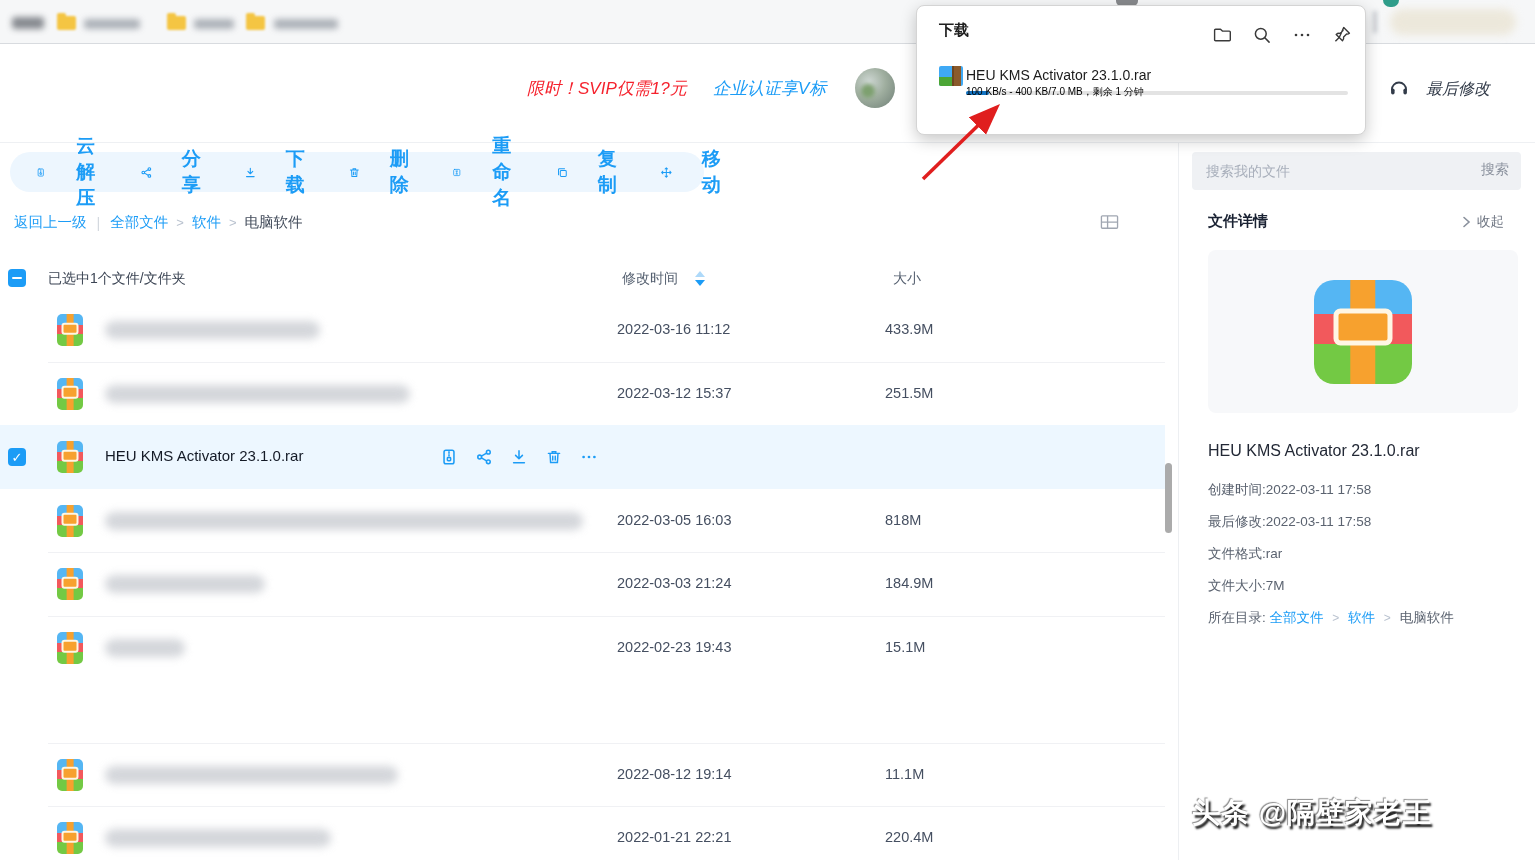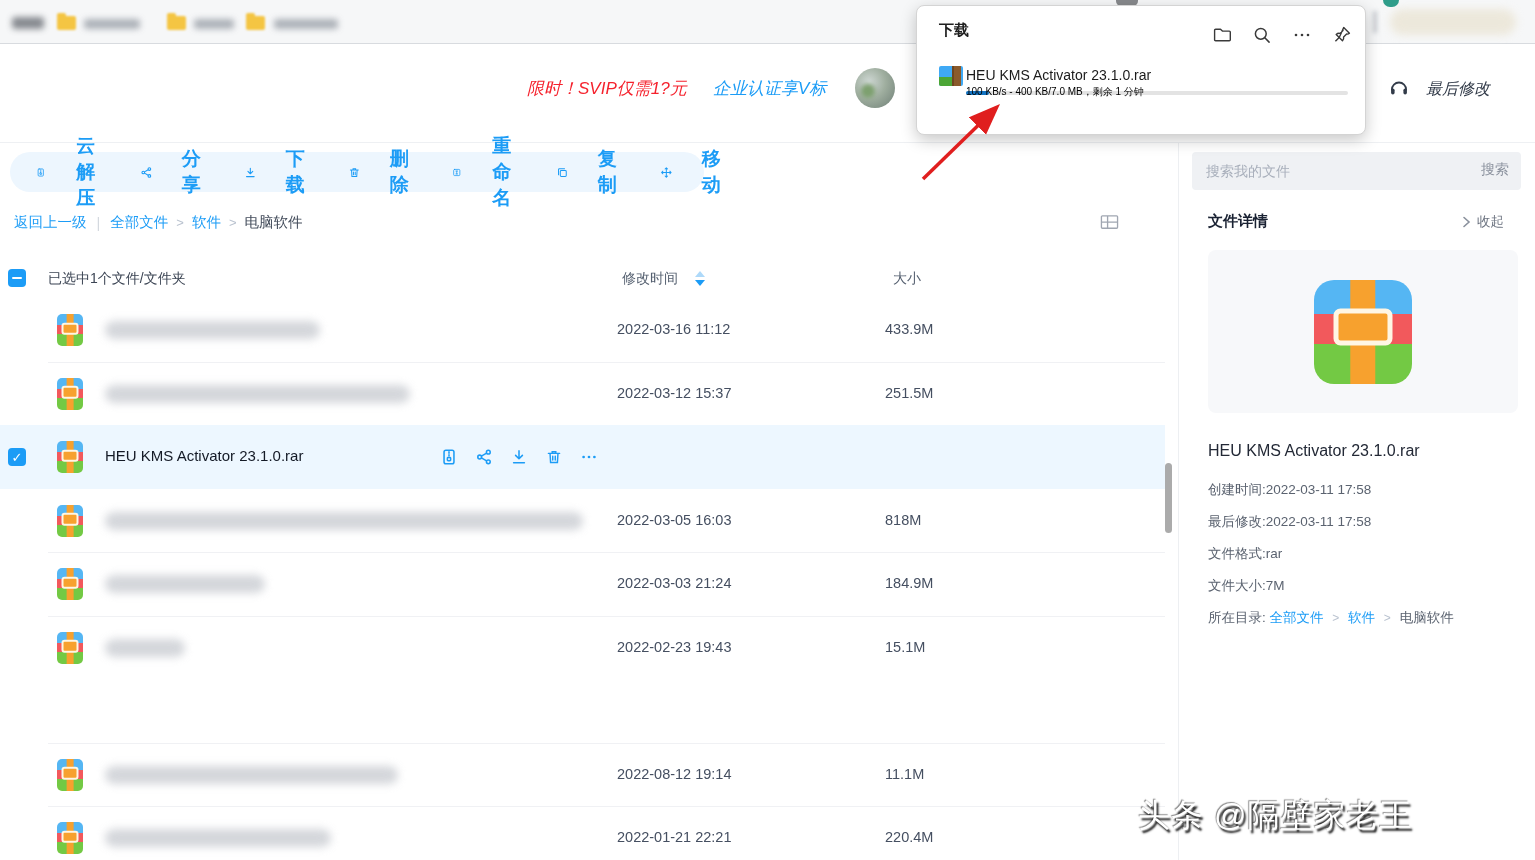--- a/index.html
+++ b/index.html
@@ -99,21 +99,21 @@
   .winrar-mini { position:absolute; left:22px; top:60px; width:24px; height:20px; border-radius:2px; overflow:hidden; background:#3fa9f5; }
   .winrar-mini::before { content:""; position:absolute; left:0; bottom:0; width:15px; height:9px; background:#4ca636; }
   .winrar-mini::after { content:""; position:absolute; right:2px; top:0; width:7px; height:20px; background:#8a5a2b; border-left:2px solid #6e4620; }
   .dl-name { position:absolute; left:49px; top:61px; font-size:14px; color:#1b1b1b; }
   .dl-track { position:absolute; left:49px; top:85px; width:382px; height:4px; background:#e3e3e3; border-radius:2px; }
   .dl-fill { height:4px; background:#1273c2; border-radius:2px; width:6%; }
   .dl-status { position:absolute; left:49px; top:79px; font-size:10px; color:#000000; }
 
   
   .arrow-svg { position:absolute; left:905px; top:93px; width:115px; height:98px; pointer-events:none; }
-  .watermark { position:absolute; left:1138px; top:794px; font-size:32px; font-weight:400; letter-spacing:1px; color:#fff;
+  .watermark { position:absolute; left:1192px; top:794px; font-size:28px; font-weight:700; letter-spacing:1px; color:#fff;
                text-shadow:2px 3px 2px rgba(10,10,10,.92), -1px -1px 1px rgba(0,0,0,.45); white-space:nowrap; }
   svg { display:block; }
 </style>
 </head>
 <body>
 
 <div class="screen">
 
   <div class="bookmarks-bar">
     <div class="bm-blur" style="left:12px;top:17px;width:32px;height:12px;background:#6b6f76"></div>

